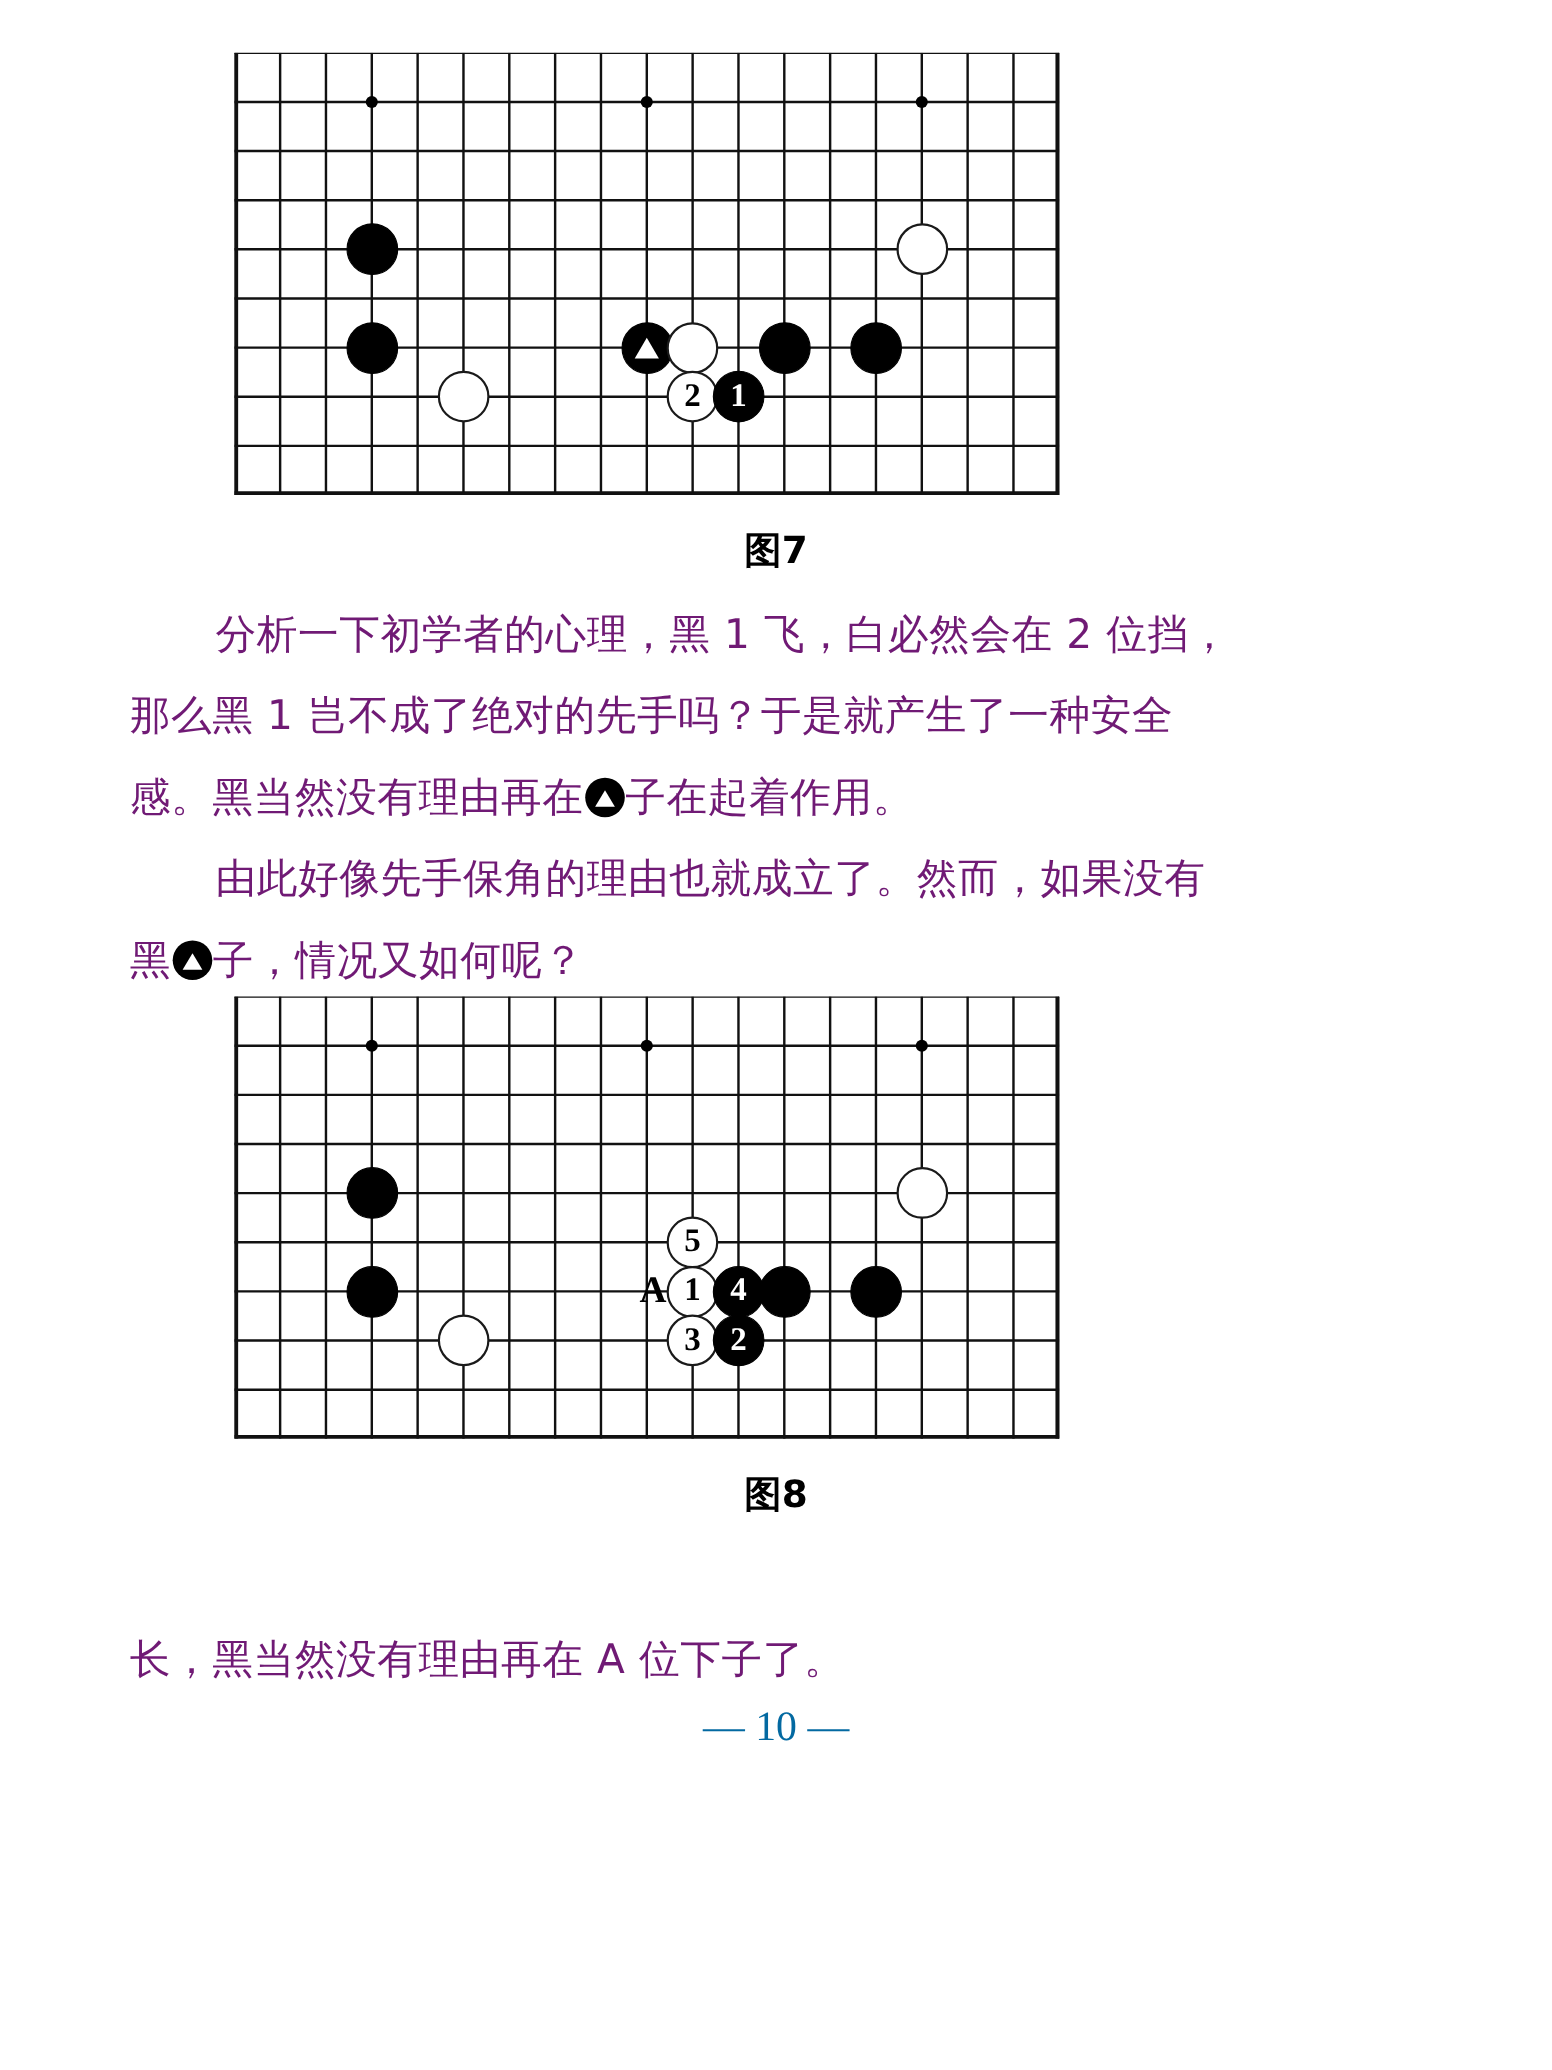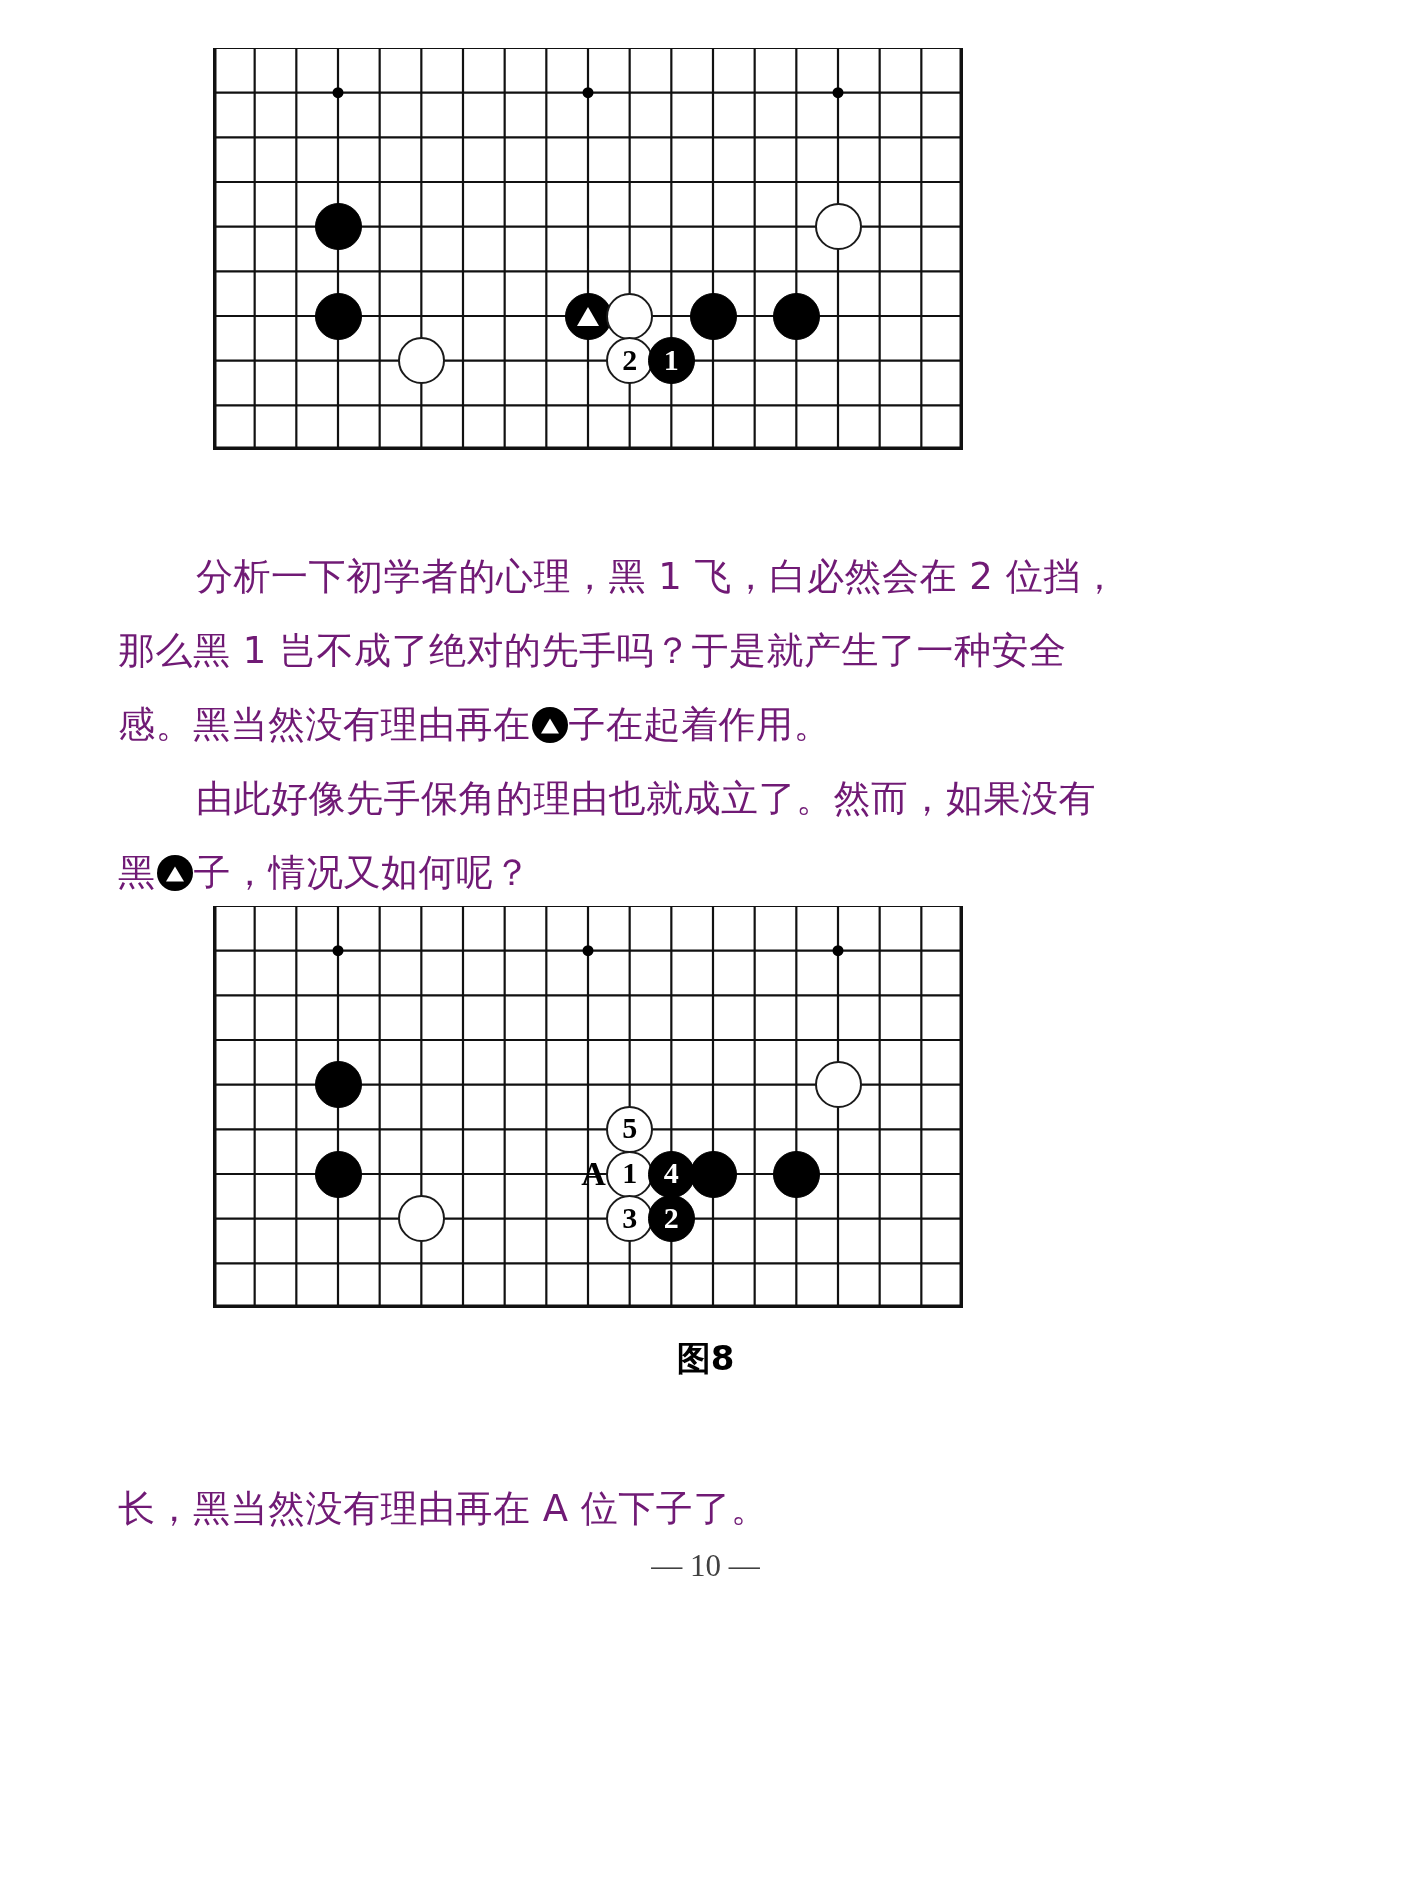--- a/index.html
+++ b/index.html
@@ -120,22 +120,22 @@
     border-left: 9px solid transparent;
     border-right: 9px solid transparent;
     border-bottom: 15px solid #fff;
   }
 
   .page-number {
     position: absolute;
     width: 100%;
     text-align: center;
     font-family: "Liberation Serif", "DejaVu Serif", serif;
-    font-size: 31px;
-    color: #404040;
+    font-size: 38px;
+    color: #0369a1;
   }
 </style>
 </head>
 <body>
 
 <div class="page">
 
   <div class="goban" id="goban7" style="left:213px; top:48px; width:750px; height:402px;">
     <div class="grid-layer">
         <svg width="750" height="402">
@@ -186,20 +186,21 @@
           <span class="num">2</span>
         </div>
         <div class="stone black" style="width: 47px; height: 47px; left: 434.833px; top: 289.167px;">
           <span class="num">1</span>
         </div>
         <div class="stone black" style="width: 47px; height: 47px; left: 476.5px; top: 244.5px;"></div>
         <div class="stone black" style="width: 47px; height: 47px; left: 559.833px; top: 244.5px;"></div>
         <div class="stone white" style="width: 47px; height: 47px; left: 601.5px; top: 155.167px;"></div>
       </div>
   </div>
+  <div class="fig-caption" style="left:0; top:478px;">图7</div>
 
   <div class="para" style="top:540px;"><span class="indent"></span><span>分析一下初学者的心理，黑 1 飞，白必然会在 2 位挡，</span></div>
 
   <div class="para" style="top:614px;"><span>那么黑 1 岂不成了绝对的先手吗？于是就产生了一种安全</span></div>
 
   <div class="para" style="top:688px;"><span>感。黑当然没有理由再在</span><span class="inline-tri"></span><span>子在起着作用。</span></div>
 
   <div class="para" style="top:762px;"><span class="indent"></span><span>由此好像先手保角的理由也就成立了。然而，如果没有</span></div>
 
   <div class="para" style="top:836px;"><span>黑</span><span class="inline-tri"></span><span>子，情况又如何呢？</span></div>

